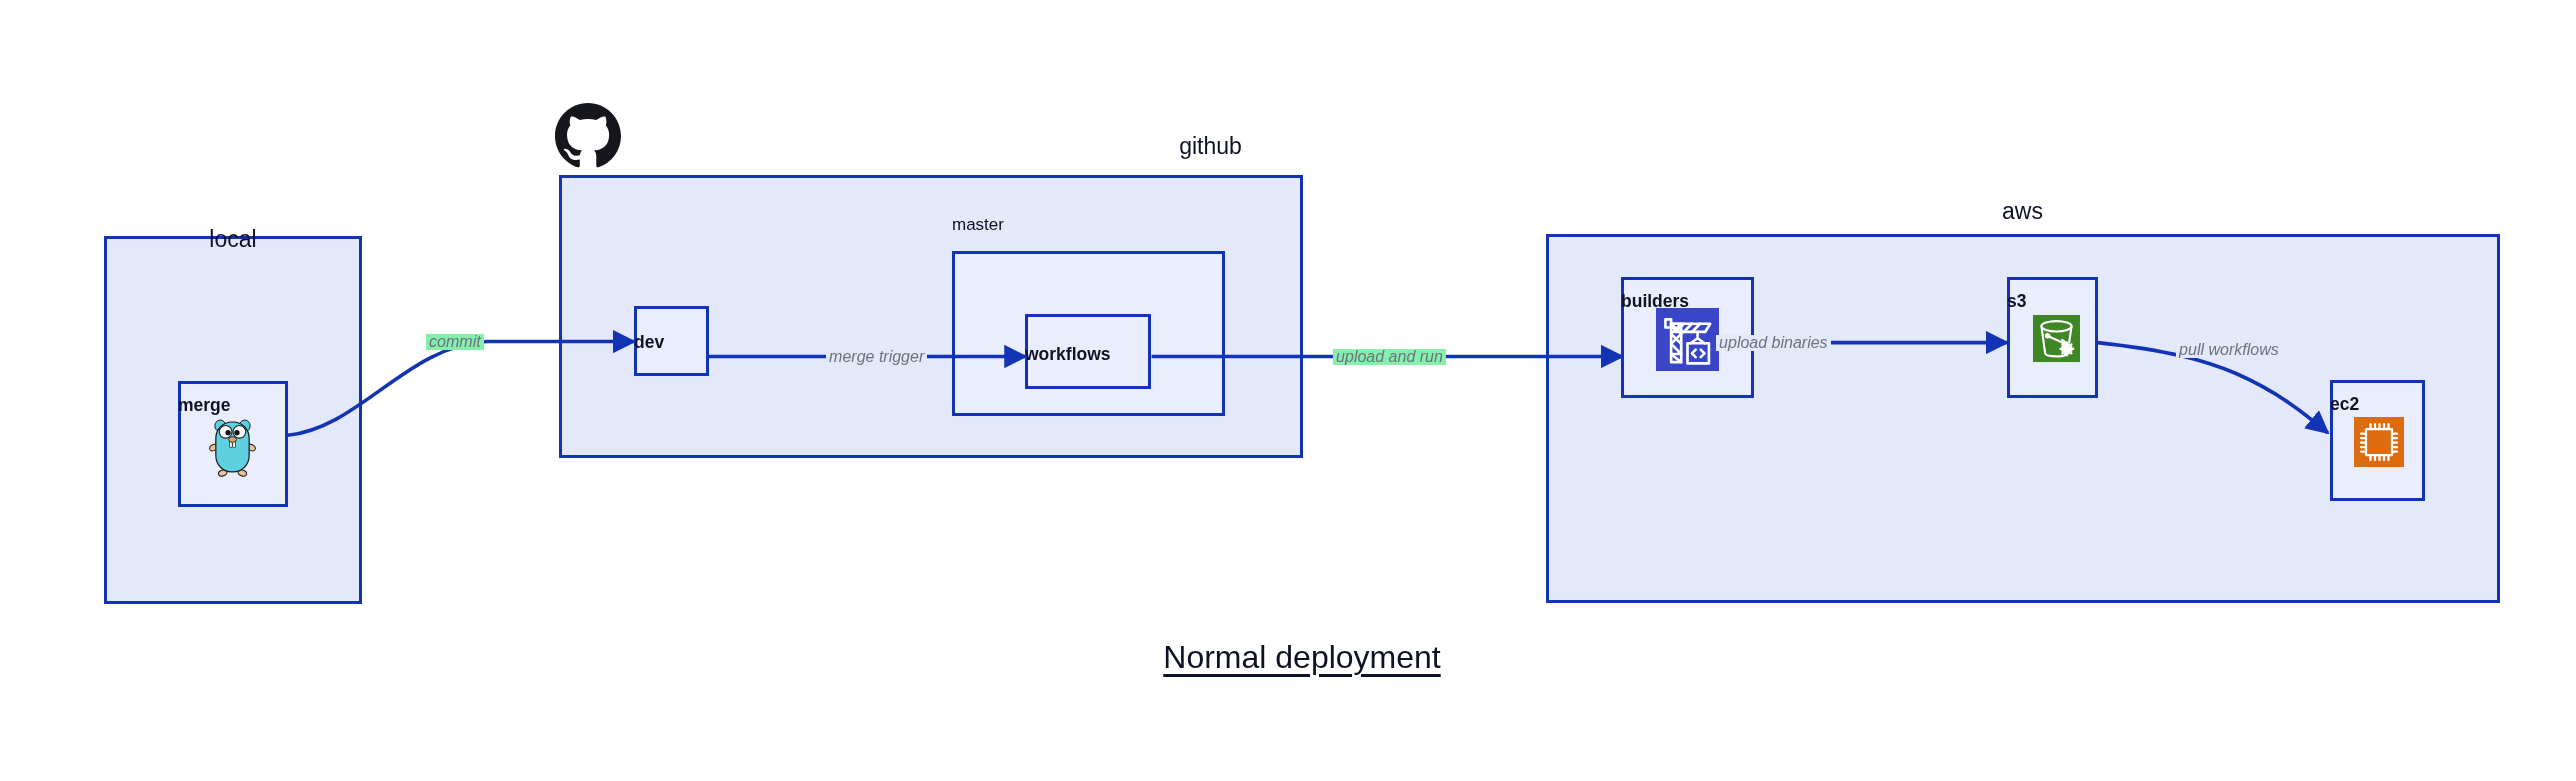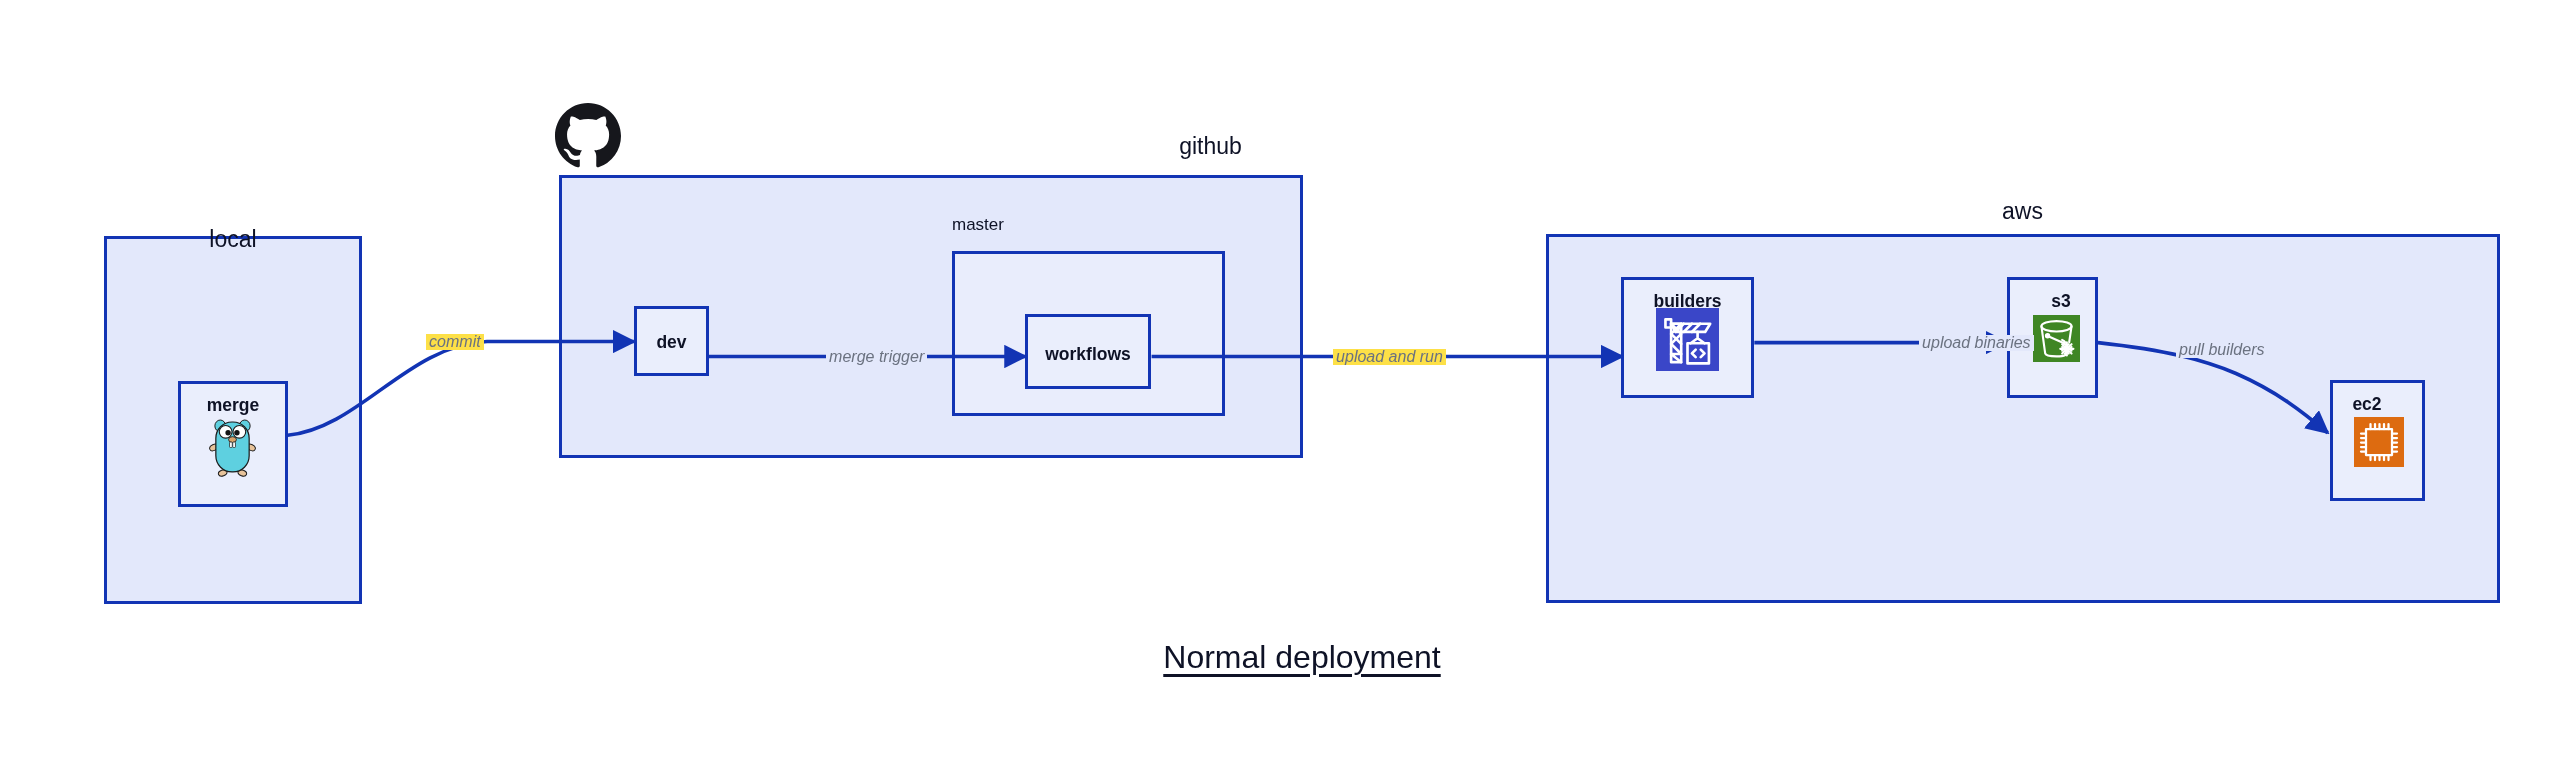--- a/index.html
+++ b/index.html
@@ -37,21 +37,20 @@
   .node {
     position: absolute;
     background: #eaeefc;
     border: 3.6px solid #1234b4;
     box-sizing: border-box;
   }
   .node-title {
     position: absolute;
     left: 0;
     right: 0;
-    text-align: center;
     font-weight: bold;
     color: #0e1226;
     font-size: 17.5px;
     line-height: 1;
     white-space: nowrap;
   }
   .group {
     position: absolute;
     background: #e9edfc;
     border: 3.6px solid #1234b4;
@@ -59,21 +58,21 @@
   }
 
   
   .edge-label {
     position: absolute;
     color: #6b7280;
     font-style: italic;
     font-size: 16px;
     line-height: 1;
     white-space: nowrap;
-    background: #fde047;
+    background: #86efac;
     padding: 0 3.1px;
   }
   .edge-label.on-zone {
     background: #e3e8fb;
   }
 
   
   #edges {
     position: absolute;
     left: 0;
@@ -237,19 +236,19 @@
 
       <path d="M 3405 665 L 3895 665" marker-end="url(#arrow)"></path>
 
       <path d="M 4072 665 C 4210 680 4280 700 4340 725 C 4420 760 4470 800 4518 840" marker-end="url(#arrow)"></path>
     </g>
   </svg>
 
   <div class="edge-label" style="left:426px; top:334px;">commit</div>
   <div class="edge-label on-zone" style="left:826px; top:349px;font-style:italic;">merge trigger</div>
   <div class="edge-label" style="left:1333px; top:349px;">upload and run</div>
-  <div class="edge-label on-zone" style="left:1919px; top:335px;text-align:right;">upload binaries</div>
-  <div class="edge-label on-zone" style="left:2176px; top:342px;">pull builders</div>
+  <div class="edge-label on-zone" style="left:1716px; top:335px;text-align:right;">upload binaries</div>
+  <div class="edge-label on-zone" style="left:2176px; top:342px;">pull workflows</div>
 
   <div id="caption" style="top:641px;">Normal deployment</div>
 
 </div>
 
 
 </body></html>

